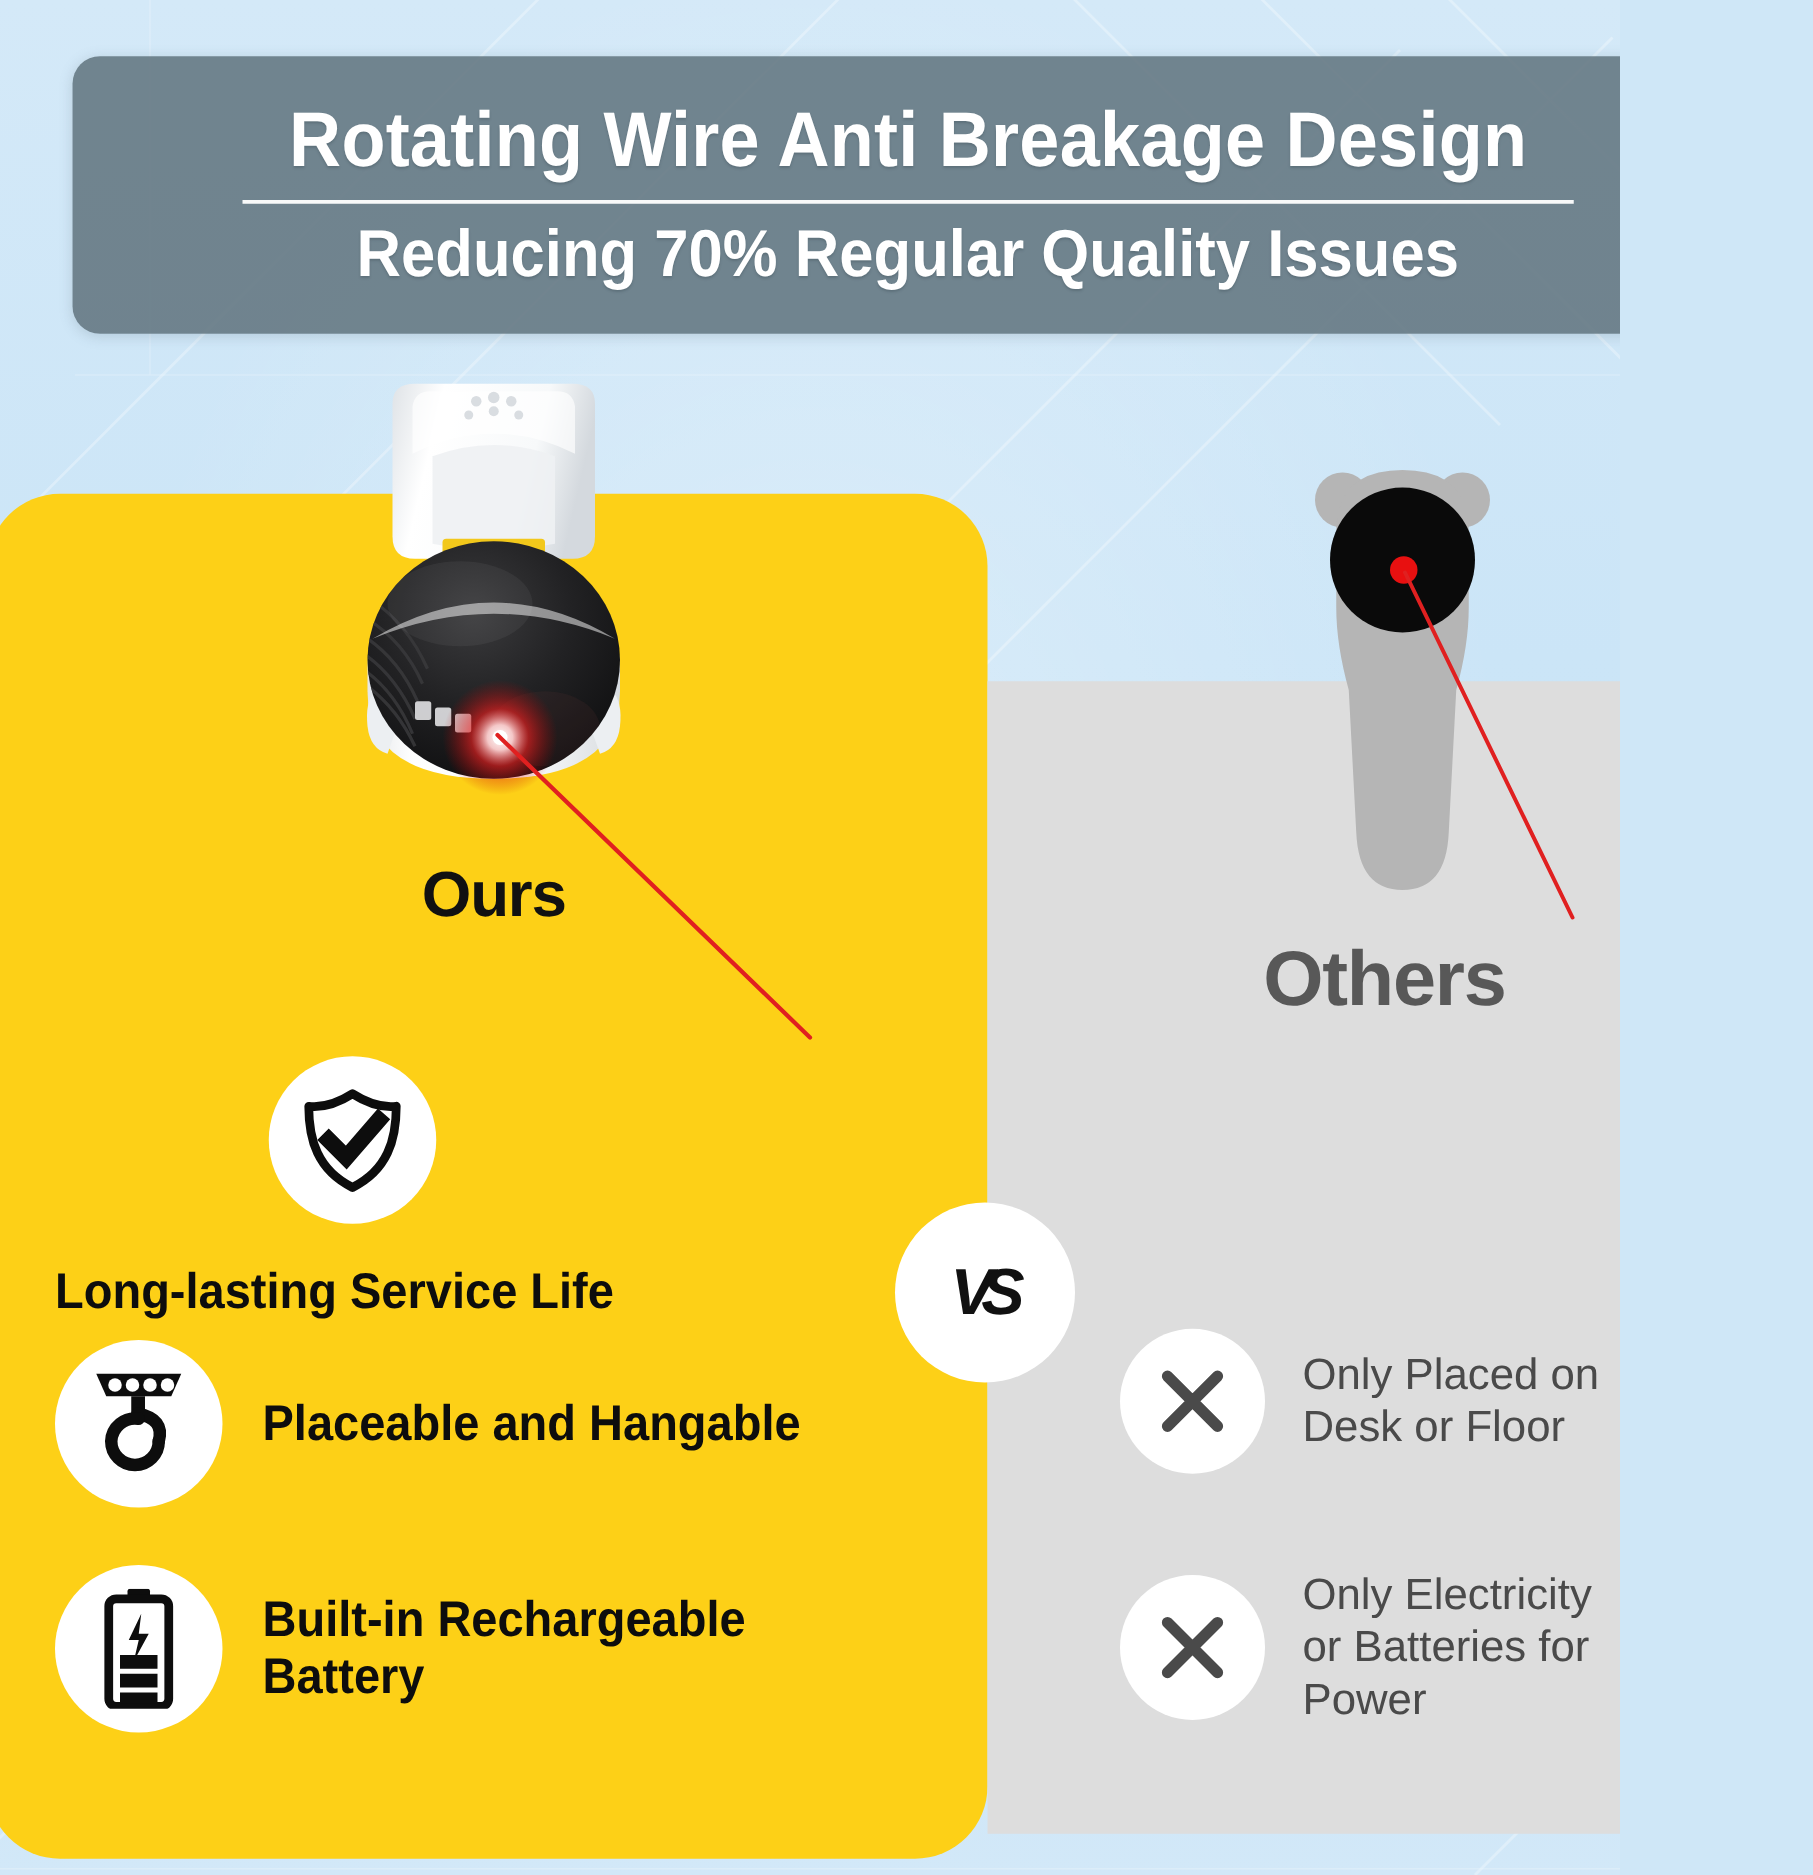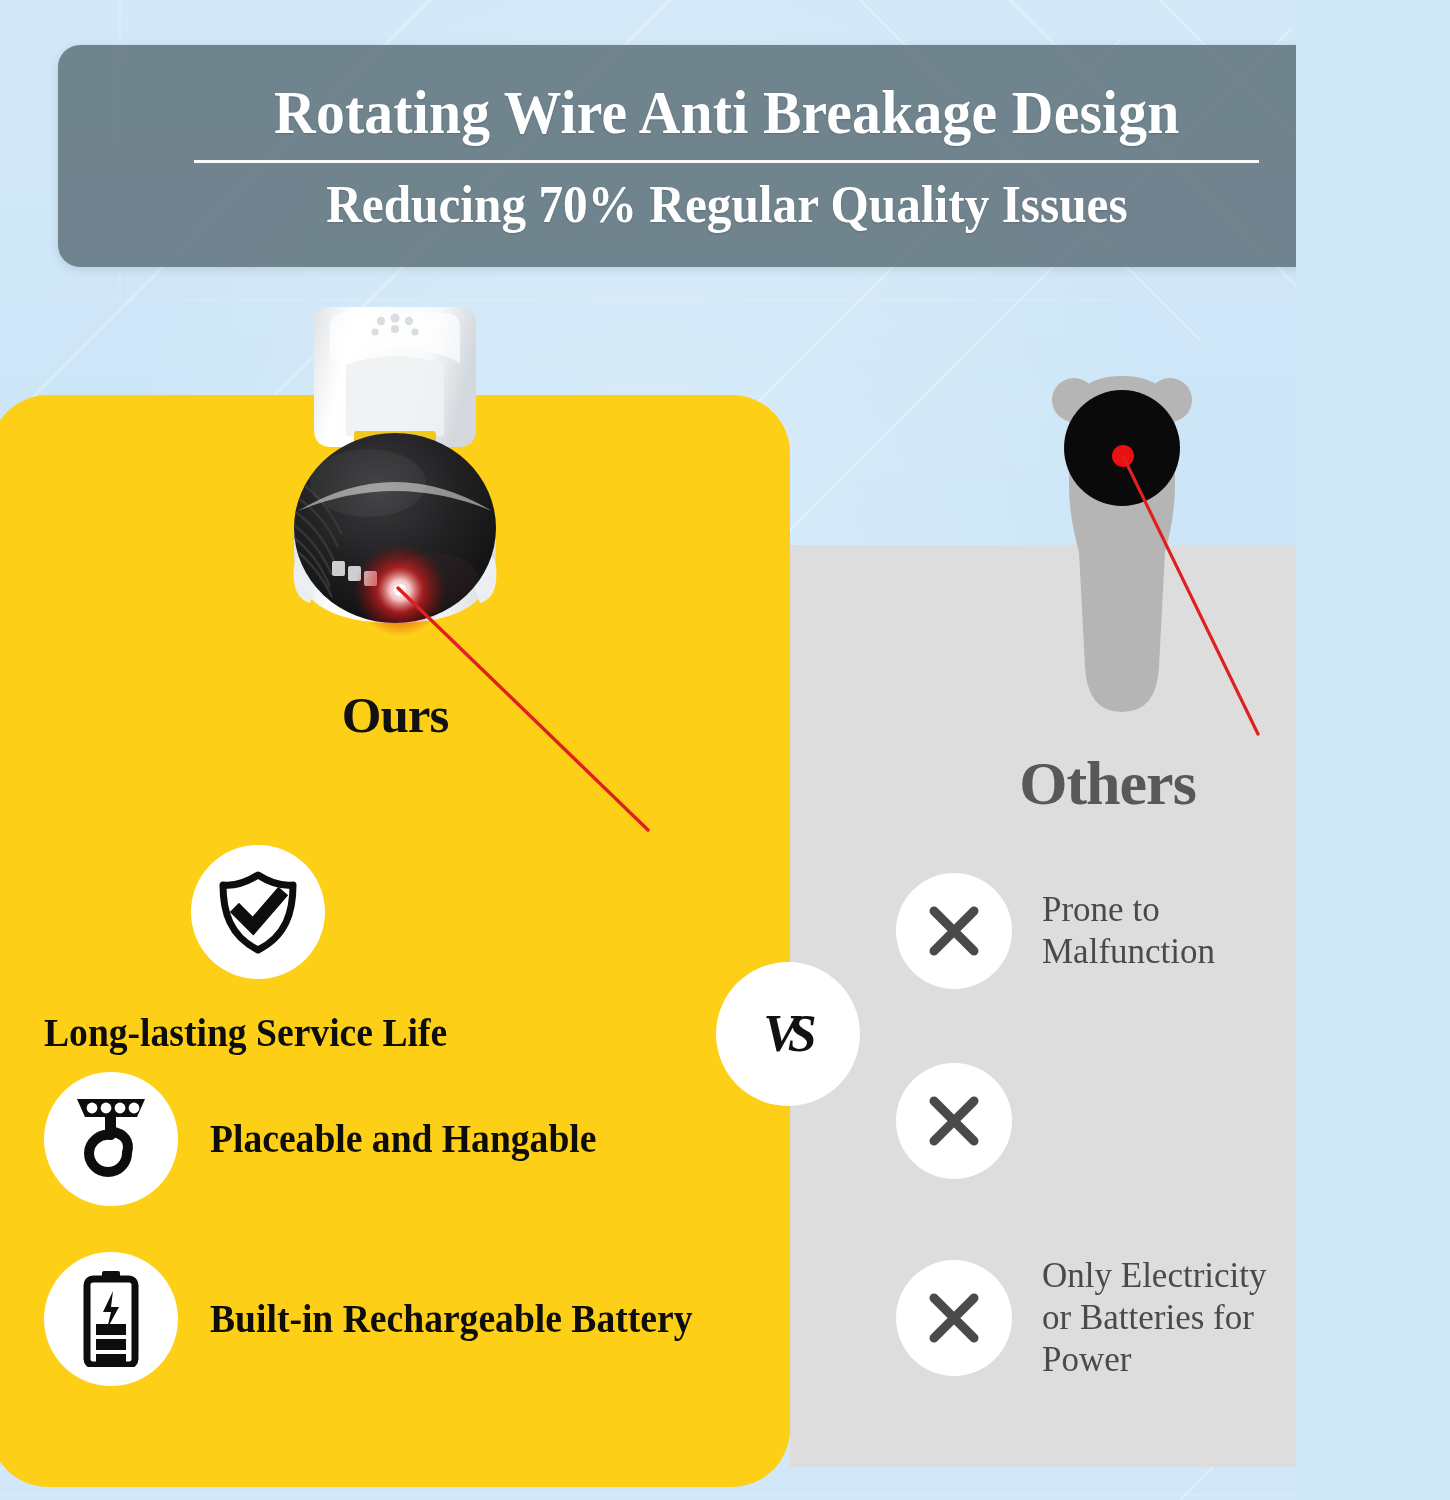--- a/index.html
+++ b/index.html
@@ -1,21 +1,21 @@
 <!DOCTYPE html>
 <html><head>
 <meta charset="utf-8">
 <style>
   html,body{margin:0;padding:0;}
   body{
     width:1450px;height:1500px;overflow:hidden;
     font-family:"Liberation Sans", sans-serif;
     background:#cfe7f7;
   }
-  #stage{position:relative;width:1296px;height:1500px;overflow:hidden;font-family:Liberation Serif, serif;}
+  #stage{position:relative;width:1296px;height:1500px;overflow:hidden;}
 
   
   .bg{
     position:absolute;inset:0;
     background:
       linear-gradient(180deg,#d4e9f8 0%, #cbe5f7 35%, #c7e3f6 70%, #d2e8f8 100%);
   }
   .bg-streaks{position:absolute;inset:0;opacity:.55;}
   .bg-vignette{
     position:absolute;inset:0;
@@ -310,35 +310,28 @@
         <rect x="15" y="83" width="30" height="9" fill="#0d0d0d"></rect>
       </svg>
     </div>
     <div class="feat-text">Built-in Rechargeable Battery</div>
   </div>
 
   <div class="vs">
     <span class="vs-txt">VS</span>
   </div>
 
-  <div class="con" style="left:896px;top:873px;">
-    <div class="con-badge">
-      <svg width="56" height="56" viewBox="0 0 56 56">
-        <path d="M8 8 L48 48 M48 8 L8 48" stroke="#4a4a4a" stroke-width="9" stroke-linecap="round"></path>
-      </svg>
-    </div>
-    <div class="con-text">Prone to Malfunction</div>
-  </div>
 
   <div class="con" style="left:896px;top:1063px;">
     <div class="con-badge">
       <svg width="56" height="56" viewBox="0 0 56 56">
         <path d="M8 8 L48 48 M48 8 L8 48" stroke="#4a4a4a" stroke-width="9" stroke-linecap="round"></path>
       </svg>
     </div>
+    <div class="con-text">Only Placed on Desk or Floor</div>
   </div>
 
   <div class="con" style="left:896px;top:1255px;">
     <div class="con-badge">
       <svg width="56" height="56" viewBox="0 0 56 56">
         <path d="M8 8 L48 48 M48 8 L8 48" stroke="#4a4a4a" stroke-width="9" stroke-linecap="round"></path>
       </svg>
     </div>
     <div class="con-text">Only Electricity or Batteries for Power</div>
   </div>

